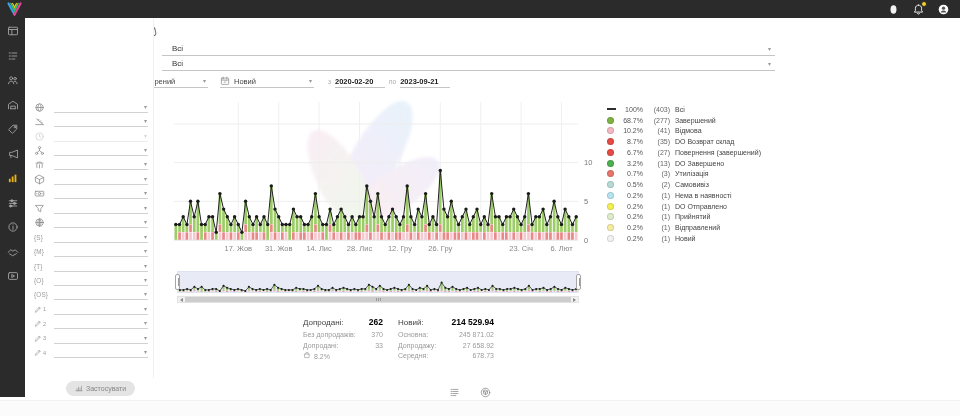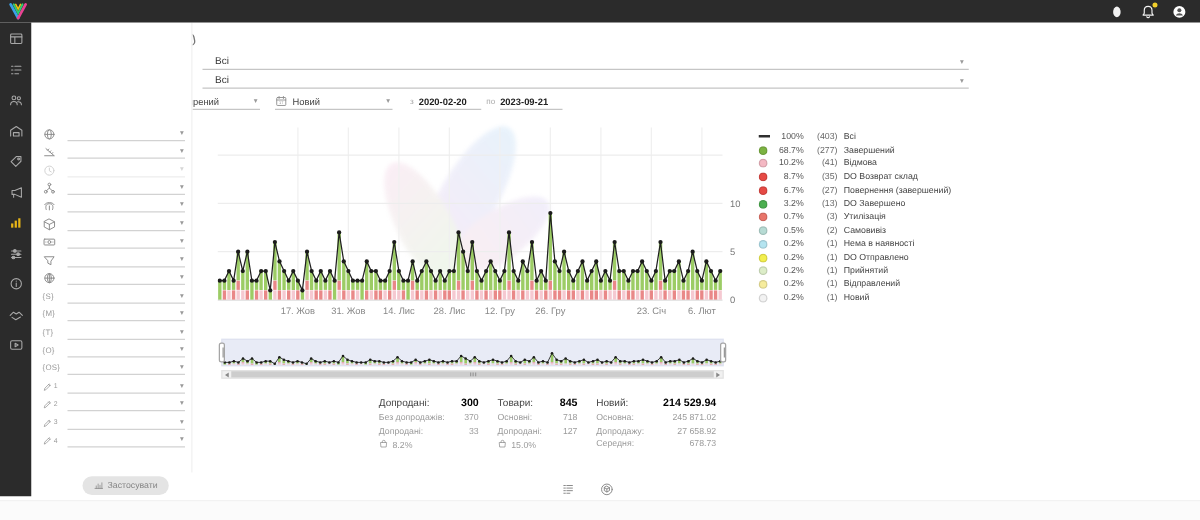--- a/index.html
+++ b/index.html
@@ -1296,57 +1296,36 @@
         <i></i>
         <i></i>
         <i></i>
       </span>
   </div>
 
   <div class="stats" id="statsBox">
       <div class="scol" style="width: 80px;">
         <div class="shead">
           <span>Допродані:</span>
-          <b>300</b>
+          <b>262</b>
         </div>
         <div class="srow">
           <span>Без допродажів:</span>
           <span>370</span>
         </div>
         <div class="srow">
           <span>Допродані:</span>
           <span>33</span>
         </div>
         <div class="srate">
           <span><svg viewBox="0 0 16 16" fill="none" stroke="currentColor" stroke-width="1.15" stroke-linecap="round" stroke-linejoin="round">
               <path d="M5.6 6V4.9a2.4 2.4 0 0 1 4.8 0V6"></path>
               <path d="M3.4 6h9.2l-.7 7.2H4.1z"></path>
             </svg></span>
           <span>8.2%</span>
-        </div>
-      </div>
-      <div class="scol" style="width: 64px;">
-        <div class="shead">
-          <span>Товари:</span>
-          <b>845</b>
-        </div>
-        <div class="srow">
-          <span>Основні:</span>
-          <span>718</span>
-        </div>
-        <div class="srow">
-          <span>Допродані:</span>
-          <span>127</span>
-        </div>
-        <div class="srate">
-          <span><svg viewBox="0 0 16 16" fill="none" stroke="currentColor" stroke-width="1.15" stroke-linecap="round" stroke-linejoin="round">
-              <path d="M5.6 6V4.9a2.4 2.4 0 0 1 4.8 0V6"></path>
-              <path d="M3.4 6h9.2l-.7 7.2H4.1z"></path>
-            </svg></span>
-          <span>15.0%</span>
         </div>
       </div>
       <div class="scol" style="width: 96px;">
         <div class="shead">
           <span>Новий:</span>
           <b>214 529.94</b>
         </div>
         <div class="srow">
           <span>Основна:</span>
           <span>245 871.02</span>

